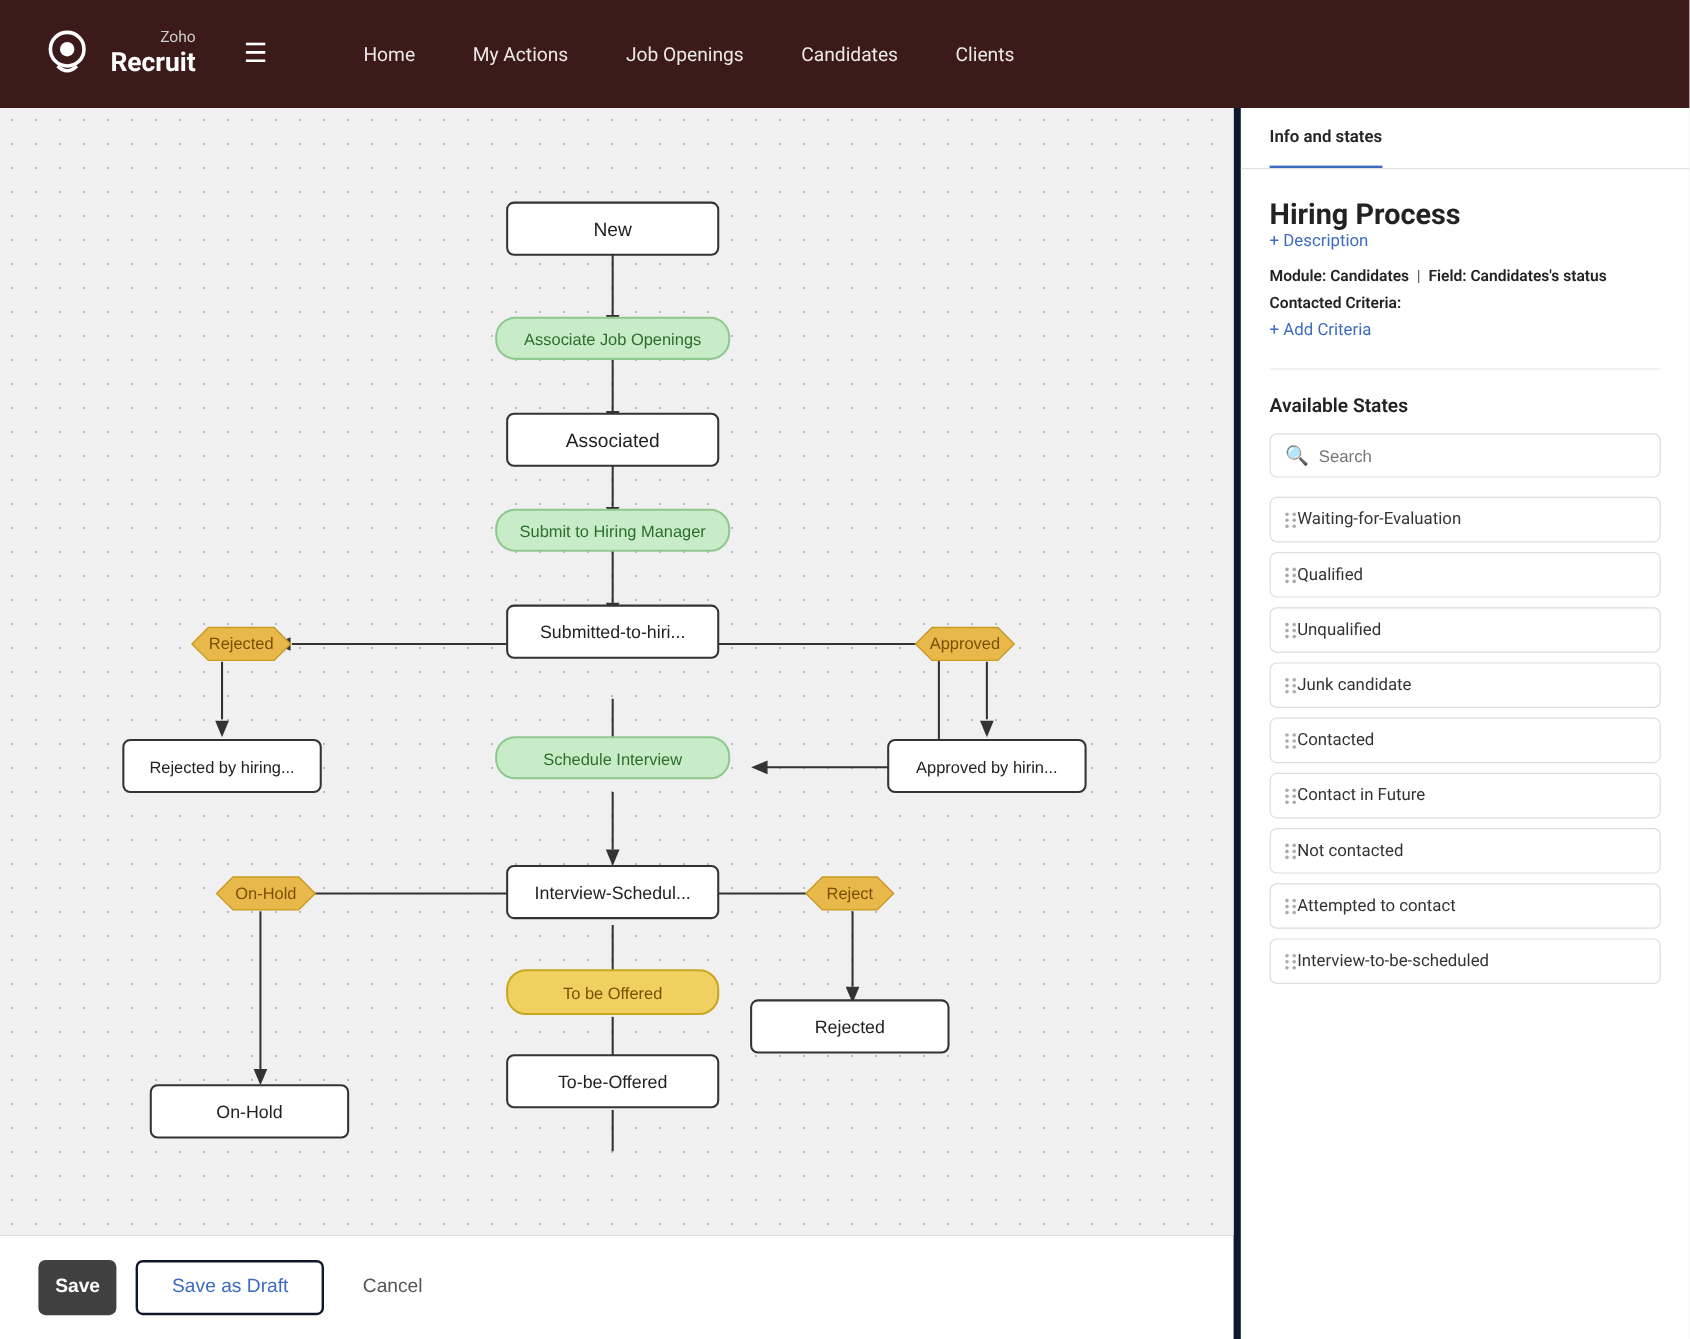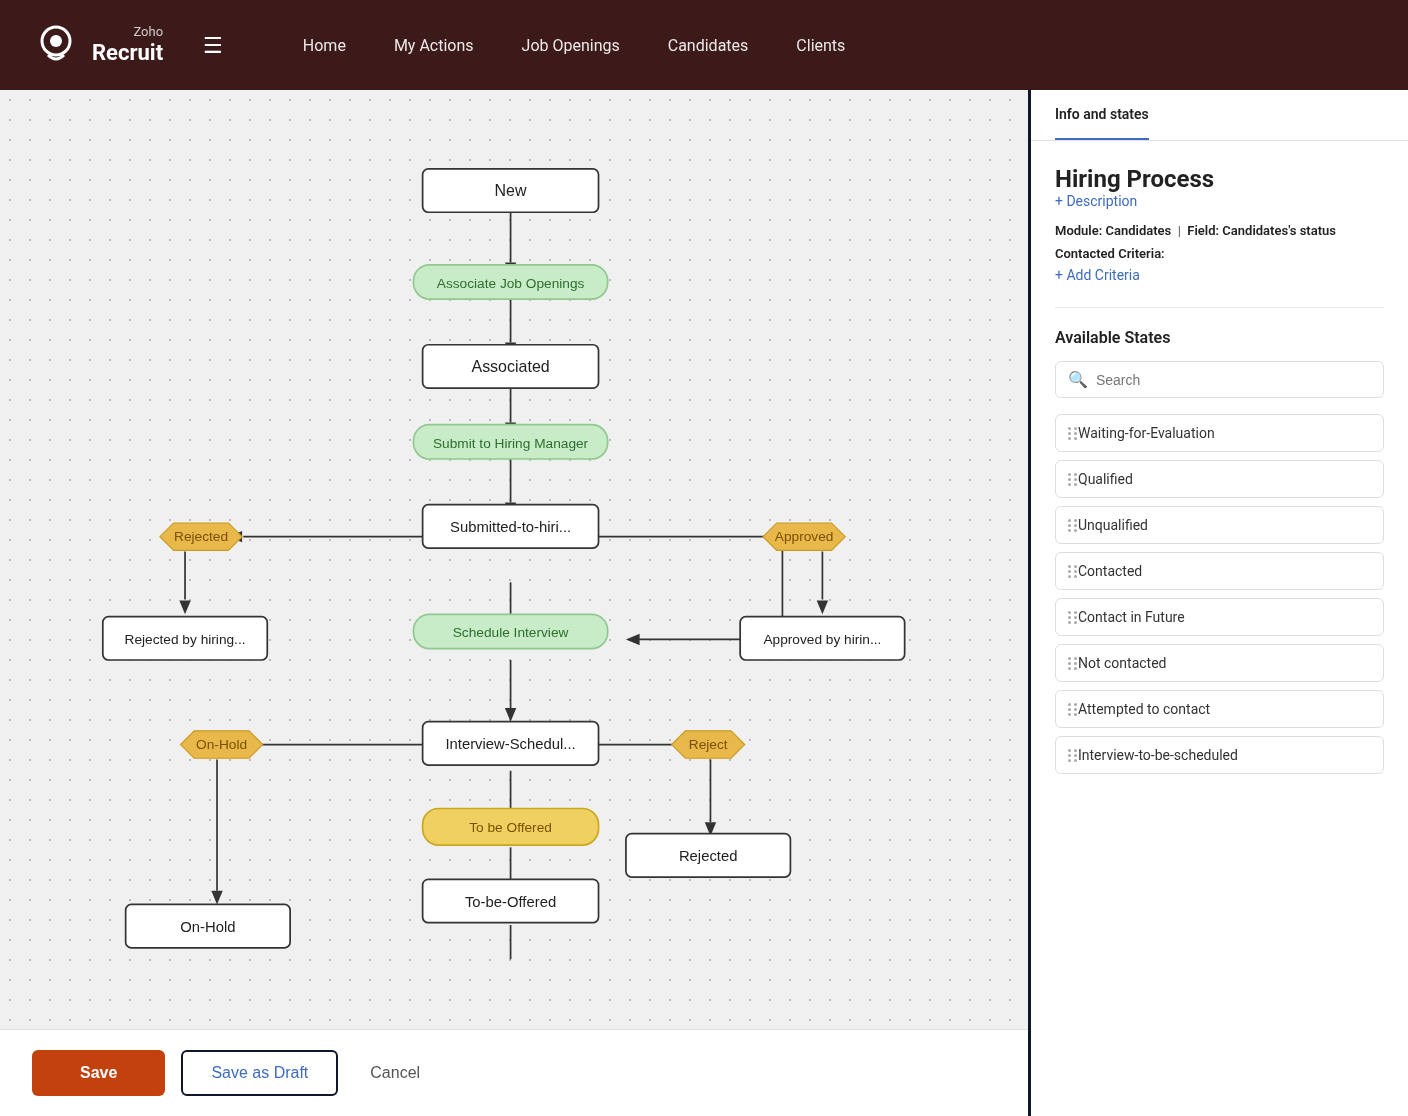--- a/index.html
+++ b/index.html
@@ -65,25 +65,25 @@
     
     .bottom-bar {
       background: white;
       border-top: 1px solid #e0e0e0;
       padding: 20px 32px;
       display: flex;
       align-items: center;
       gap: 16px;
     }
     .btn-save {
-      background: #c2410c;
+      background: #404040;
       color: white;
       border: none;
       border-radius: 6px;
-      padding: 14px 48px;
+      padding: 14px 14px;
       font-size: 16px;
       font-weight: 600;
       cursor: pointer;
     }
     .btn-draft {
       background: white;
       color: #3d6bbf;
       border: 2px solid #0f172a;
       border-radius: 6px;
       padding: 12px 28px;
@@ -97,21 +97,21 @@
       color: #555;
       font-size: 16px;
       cursor: pointer;
       padding: 12px 16px;
     }
 
     
     .right-panel {
       width: 380px;
       background: white;
-      border-left: 3px solid #0f172a;
+      border-left: 6px solid #0f172a;
       display: flex;
       flex-direction: column;
       flex-shrink: 0;
     }
 
     .panel-tab-bar {
       border-bottom: 1px solid #e0e0e0;
       padding: 0 24px;
       display: flex;
     }
@@ -446,20 +446,33 @@
       <div class="drag-handle">
         <div class="drag-dots">
           <div class="drag-dot"></div>
                 <div class="drag-dot"></div>
           <div class="drag-dot"></div>
                 <div class="drag-dot"></div>
           <div class="drag-dot"></div>
                 <div class="drag-dot"></div>
         </div>
       </div>
+      <span>Junk candidate</span>
+    </div>
+          <div class="state-item">
+      <div class="drag-handle">
+        <div class="drag-dots">
+          <div class="drag-dot"></div>
+                <div class="drag-dot"></div>
+          <div class="drag-dot"></div>
+                <div class="drag-dot"></div>
+          <div class="drag-dot"></div>
+                <div class="drag-dot"></div>
+        </div>
+      </div>
       <span>Contacted</span>
     </div>
           <div class="state-item">
       <div class="drag-handle">
         <div class="drag-dots">
           <div class="drag-dot"></div>
                 <div class="drag-dot"></div>
           <div class="drag-dot"></div>
                 <div class="drag-dot"></div>
           <div class="drag-dot"></div>

